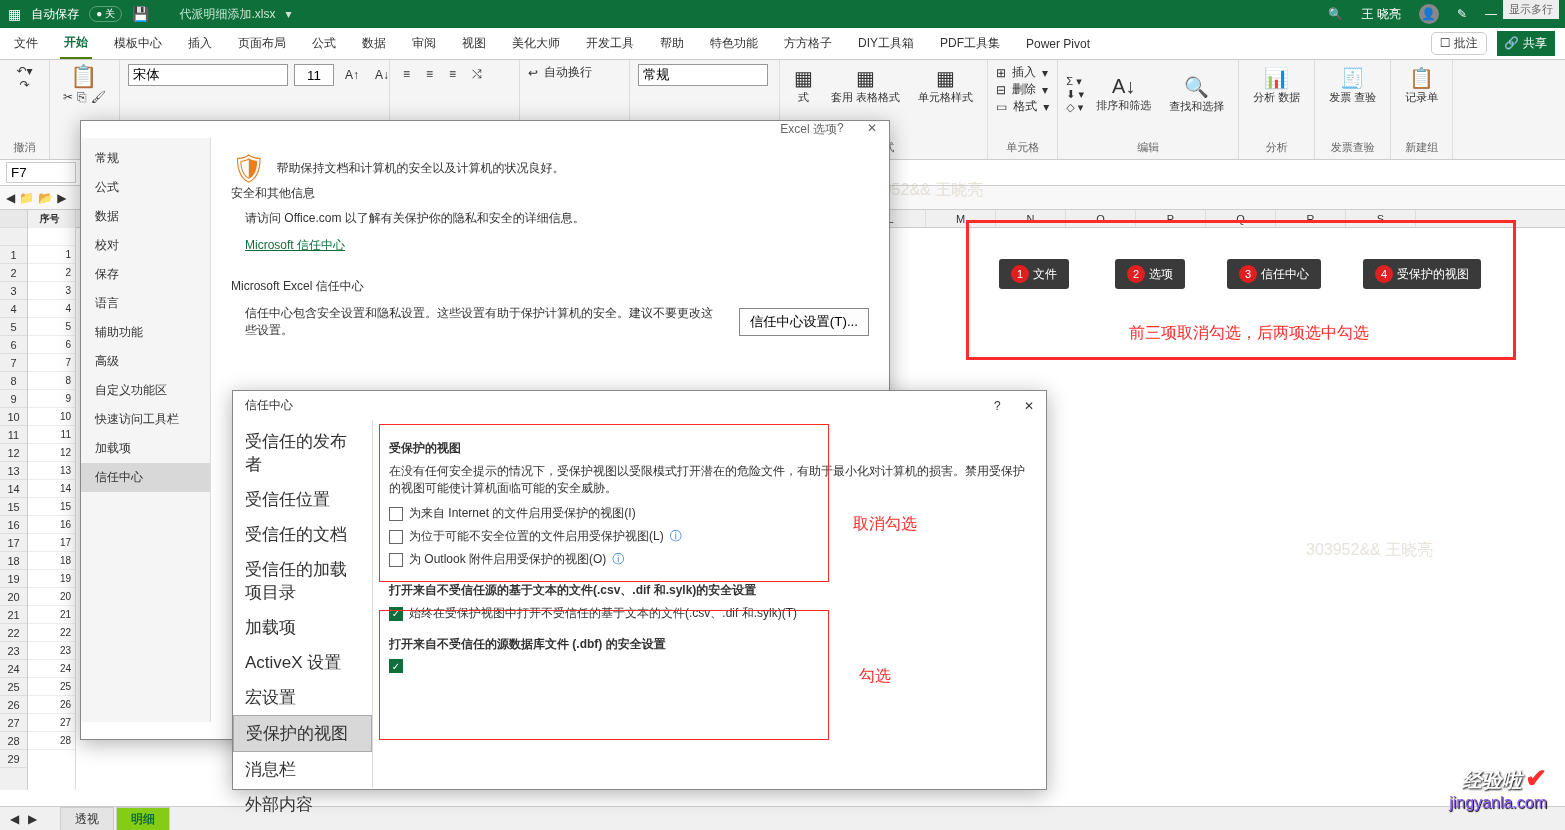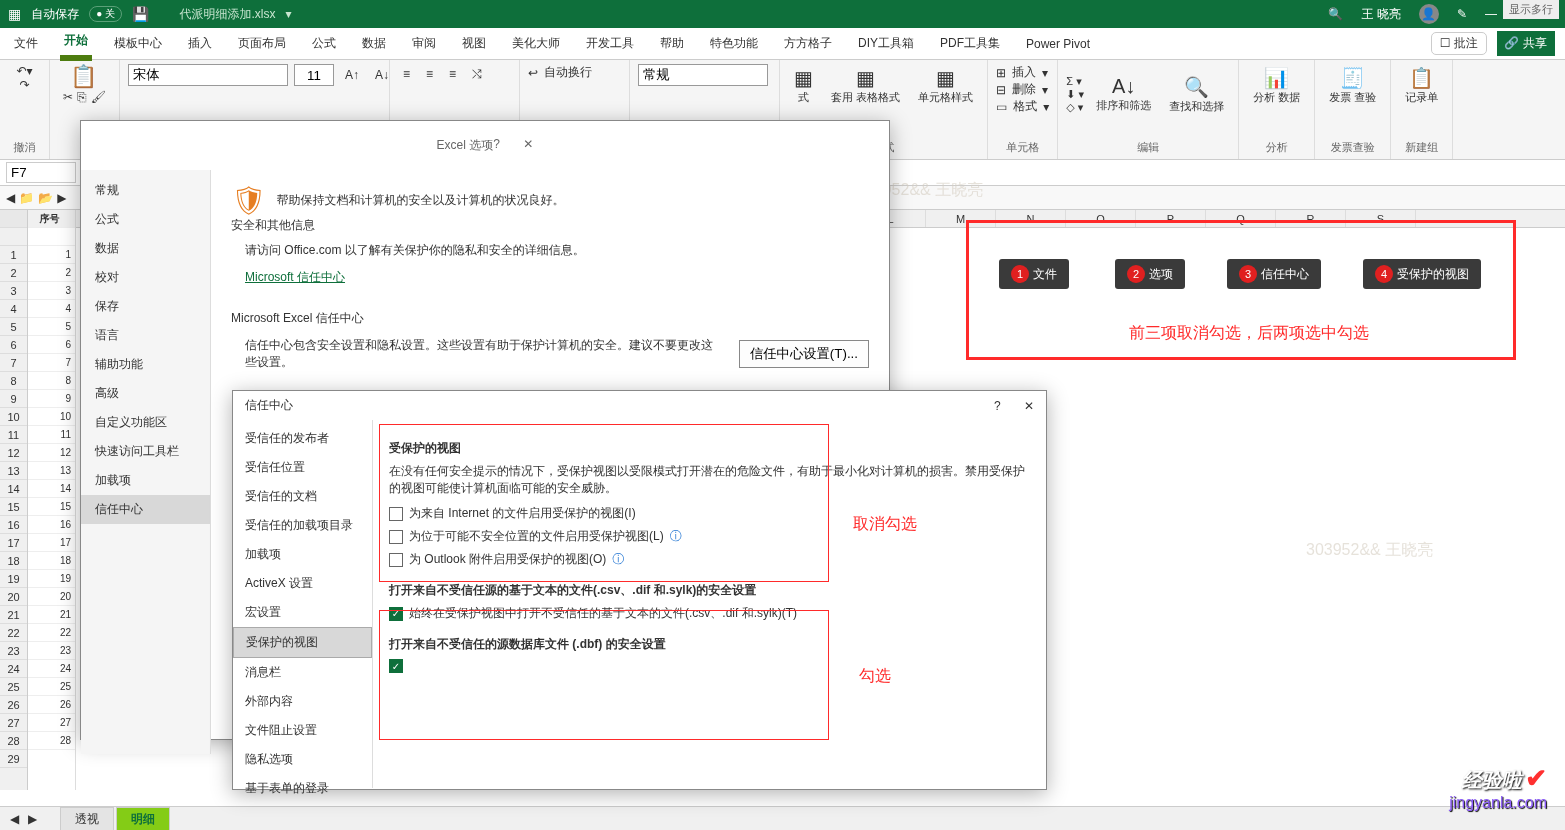--- a/index.html
+++ b/index.html
@@ -6,21 +6,21 @@
 body { background: #fff; font-size: 12px; color: #333; overflow: hidden; width:1565px; height:830px; position:relative;}
 .titlebar { height: 28px; background: #0e6f3b; display: flex; align-items: center; color: #fff; padding: 0 8px; }
 .titlebar .left { display: flex; align-items: center; gap: 10px; }
 .titlebar .icon { font-size: 14px; }
 .titlebar .filename { margin-left: 20px; color: #c8e6d0; }
 .titlebar .right { margin-left: auto; display: flex; align-items: center; gap: 18px; }
 .avatar { width: 20px; height: 20px; border-radius: 50%; background: #888; display: inline-flex; align-items:center; justify-content:center; color:#fff;}
 .winbtn { width: 12px; text-align:center; }
 .ribbon-tabs { height: 32px; background: #fff; border-bottom: 1px solid #ccc; display: flex; align-items: center; padding: 0 10px; gap: 18px; }
 .ribbon-tabs .tab { padding: 6px 4px; cursor: pointer; }
-.ribbon-tabs .tab.active { color: #0e6f3b; border-bottom: 6px solid #4d7c0f; font-weight: bold; }
+.ribbon-tabs .tab.active { color: #0e6f3b; border-bottom: 2px solid #4d7c0f; font-weight: bold; }
 .ribbon-tabs .right { margin-left:auto; display:flex; gap:10px; align-items:center;}
 .comment-btn { border:1px solid #ccc; padding:2px 8px; border-radius:5px;}
 .share-btn { background:#0e6f3b; color:#fff; padding:4px 8px;}
 .ribbon { height: 100px; background: #f5f5f5; border-bottom: 1px solid #ccc; display: flex; }
 .ribbon-group { border-right: 1px solid #ddd; padding: 4px 8px; display:flex; flex-direction:column; justify-content:space-between;}
 .ribbon-group .label { text-align:center; color:#666; font-size:11px;}
 .ribbon-row { display:flex; gap:6px; align-items:center;}
 .font-sel { border:1px solid #999; background:#fff; height:22px; width:160px; padding:0 4px;}
 .size-sel { border:1px solid #999; background:#fff; height:22px; width:40px; text-align:center;}
 .btn-sm { border:1px solid transparent; padding:2px 4px; cursor:pointer;}
@@ -37,35 +37,35 @@
 .col-b { width:48px; border-right:1px solid #ddd;}
 .col-b div { height:18px; border-bottom:1px solid #eee; text-align:right; padding-right:4px; font-size:10px; line-height:18px;}
 .grid-rest { flex:1; position:relative; background:#fff;}
 .colhdrs { height:18px; display:flex; background:#f0f0f0; border-bottom:1px solid #ccc;}
 .colhdrs span { width:70px; text-align:center; border-right:1px solid #ddd; font-size:11px; line-height:18px;}
 .red-box { position:absolute; border:3px solid #ff2a2a; }
 .callout { background:#3a3a3a; color:#fff; padding:6px 12px; border-radius:3px; display:inline-flex; align-items:center; gap:4px; position:absolute;}
 .badge-num { background:#e02020; color:#fff; width:18px; height:18px; border-radius:50%; display:inline-flex; align-items:center; justify-content:center; font-size:11px;}
 .anno-text { color:#ff2a2a; font-size:16px; position:absolute;}
 .options-dialog { position:absolute; left:80px; top:120px; width:810px; height:620px; background:#fff; border:1px solid #888; box-shadow:0 4px 20px rgba(0,0,0,.3);}
-.options-dialog .dlg-title { padding:16px 12px; color:#666; display:flex; justify-content:center;}
+.options-dialog .dlg-title { padding:0 12px; color:#666; display:flex; justify-content:flex-end;}
 .options-body { display:flex; height:calc(100% - 34px);}
 .opt-nav { width:130px; background:#f5f5f5; border-right:1px solid #ddd; padding:6px 0;}
 .opt-nav div { padding:6px 14px; cursor:pointer;}
 .opt-nav div.sel { background:#d8d8d8;}
 .opt-content { flex:1; padding:14px 20px; position:relative;}
 .shield { color:#e67e22; font-size:28px; margin-right:10px;}
 .sec-h { font-weight:normal; margin:0 0 8px;}
 .link { color:#0e6f3b; text-decoration:underline; cursor:pointer;}
 .btn { border:1px solid #888; background:#fdfdfd; padding:4px 10px; cursor:pointer;}
 .trust-dialog { position:absolute; left:232px; top:390px; width:815px; height:400px; background:#fff; border:1px solid #888; box-shadow:0 4px 20px rgba(0,0,0,.3);}
 .trust-dialog .dlg-title { padding:6px 12px; display:flex; justify-content:space-between; align-items:center;}
 .trust-body { display:flex; height:calc(100% - 30px);}
 .trust-nav { width:140px; border-right:1px solid #ddd; padding:4px 0;}
-.trust-nav div { padding:6px 12px; cursor:pointer; font-size:12px;}
+.trust-nav div { padding:6px 12px; cursor:pointer; font-size:17px;}
 .trust-nav div.sel { background:#d8d8d8; border:1px solid #aaa;}
 .trust-content { flex:1; padding:10px 16px; position:relative;}
 .chk-row { display:flex; align-items:center; gap:6px; margin:6px 0;}
 .chk { width:14px; height:14px; border:1px solid #666; display:inline-flex; align-items:center; justify-content:center; font-size:10px;}
 .chk.checked{ background:#0e6f3b; color:#fff; border-color:#0e6f3b;}
 .info-ico { color:#2a7ad4; font-size:12px;}
 .section-title { font-weight:bold; margin:10px 0 6px;}
 .watermark { position:absolute; color:#d6cfc3; font-size:16px; pointer-events:none; transform:rotate(0deg); opacity:.6;}
 .sheet-tabs { position:absolute; bottom:0; left:0; height:24px; background:#f0f0f0; border-top:1px solid #ccc; width:100%; display:flex; align-items:center; padding-left:60px; gap:2px;}
 .sheet-tab { padding:3px 14px; background:#e4e4e4; border:1px solid #ccc; border-bottom:none; font-size:12px;}

